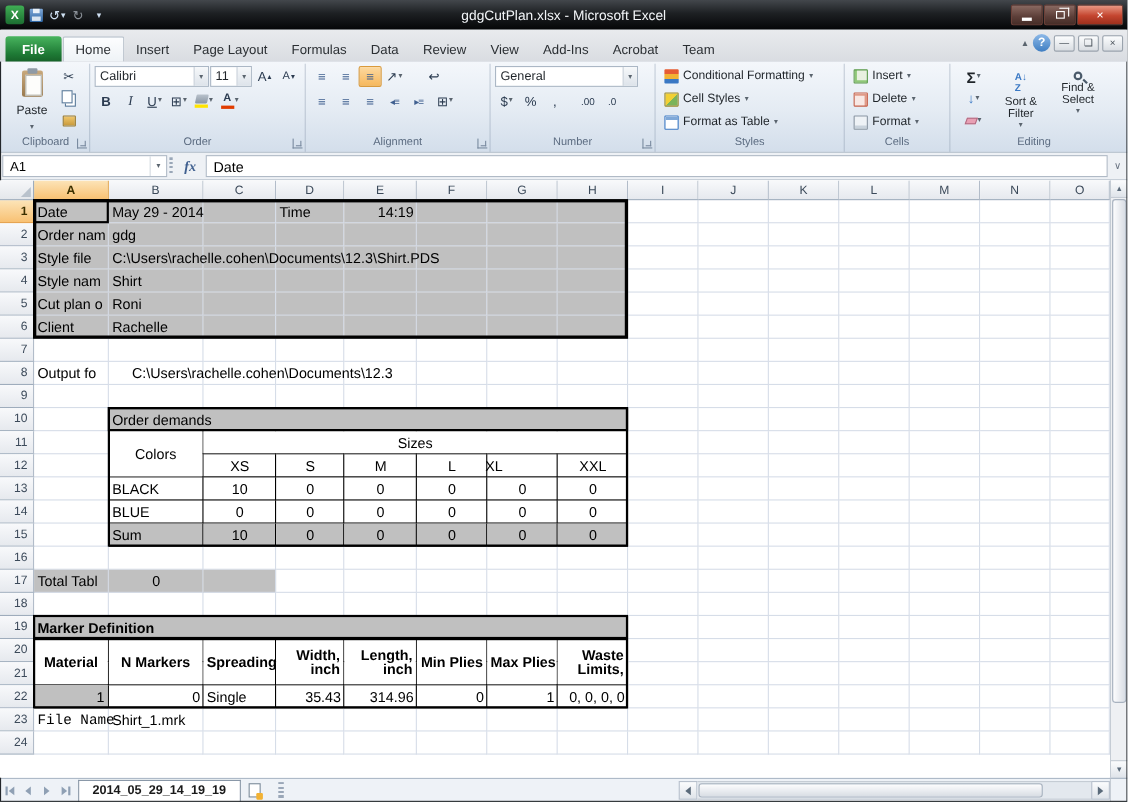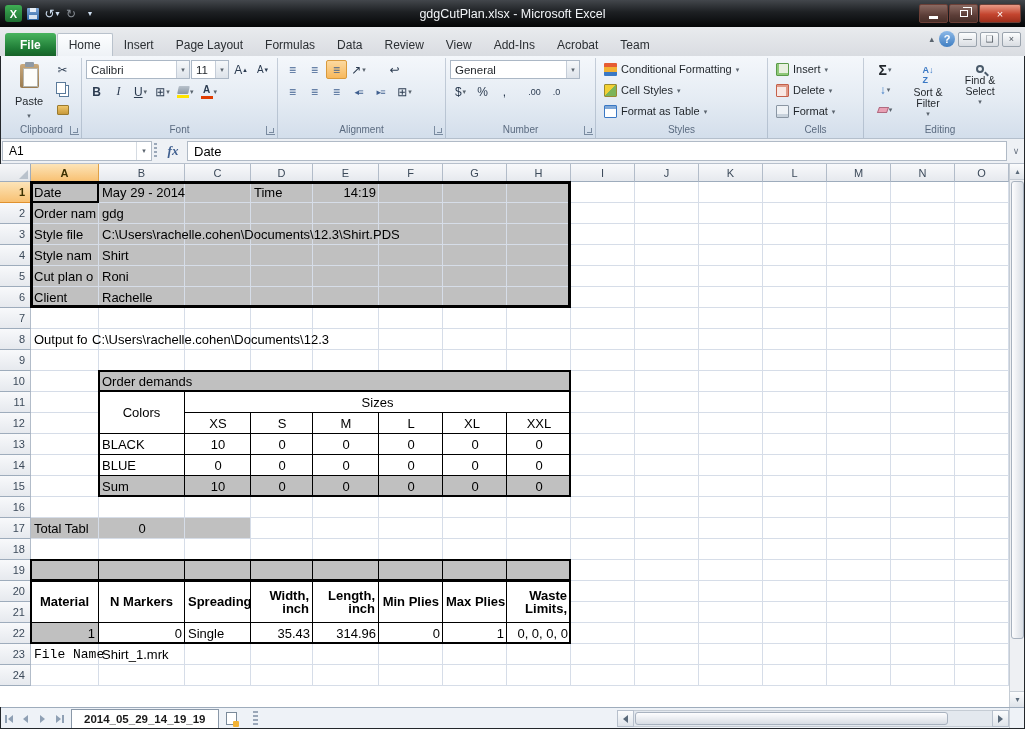--- a/index.html
+++ b/index.html
@@ -269,21 +269,21 @@
                 <span class="colorbar">
                   <span style="font-size:10px;font-weight:bold">A</span>
                   <span class="bar" style="background:#e03c00"></span>
                 </span>
                 <span class="arrow">▾</span>
               </span>
           </div>
         </div>
       </div>
       <div class="rgroup-label">
-          <span>Font</span>
+          <span>Order</span>
         </div>
       <span class="launcher"></span>
     </div>
 
     <div class="rgroup" style="width:168px">
       <div class="rgroup-body">
         <div class="rcol" style="width:100%">
           <div class="rrow">
             <span class="sbtn">
                 <span class="lns">≡</span>
@@ -875,29 +875,29 @@
         <div class="otext" style="left: 99px; top: 39px; width: 86px; height: 21px;">gdg</div>
         <div class="otext" style="left: 31px; top: 60px; width: 68px; height: 21px;">Style file</div>
         <div class="otext" style="left: 99px; top: 60px; width: 86px; height: 21px;">C:\Users\rachelle.cohen\Documents\12.3\Shirt.PDS</div>
         <div class="otext" style="left: 31px; top: 81px; width: 68px; height: 21px;">Style nam</div>
         <div class="otext" style="left: 99px; top: 81px; width: 86px; height: 21px;">Shirt</div>
         <div class="otext" style="left: 31px; top: 102px; width: 68px; height: 21px;">Cut plan o</div>
         <div class="otext" style="left: 99px; top: 102px; width: 86px; height: 21px;">Roni</div>
         <div class="otext" style="left: 31px; top: 123px; width: 68px; height: 21px;">Client</div>
         <div class="otext" style="left: 99px; top: 123px; width: 86px; height: 21px;">Rachelle</div>
         <div class="otext" style="left: 31px; top: 165px; width: 68px; height: 21px;">Output fo</div>
-        <div class="otext" style="left: 89px; top: 165px; width: 86px; height: 21px;">C:\Users\rachelle.cohen\Documents\12.3</div>
+        <div class="otext" style="left: 117px; top: 165px; width: 86px; height: 21px;">C:\Users\rachelle.cohen\Documents\12.3</div>
         <div class="otext" style="left: 99px; top: 207px; width: 471px; height: 20px; background: rgb(192, 192, 192);">Order demands</div>
         <div class="otext ac" style="left: 99px; top: 228px; width: 85px; height: 41px; background: rgb(255, 255, 255);">Colors</div>
         <div class="otext ac" style="left: 185px; top: 228px; width: 385px; height: 20px; background: rgb(255, 255, 255);">Sizes</div>
         <div class="otext ac" style="left: 185px; top: 249px; width: 66px; height: 21px;">XS</div>
         <div class="otext ac" style="left: 251px; top: 249px; width: 62px; height: 21px;">S</div>
         <div class="otext ac" style="left: 313px; top: 249px; width: 66px; height: 21px;">M</div>
         <div class="otext ac" style="left: 379px; top: 249px; width: 64px; height: 21px;">L</div>
-        <div class="otext ac" style="left: 440px; top: 249px; width: 64px; height: 21px;">XL</div>
+        <div class="otext ac" style="left: 417px; top: 249px; width: 64px; height: 21px;">XL</div>
         <div class="otext ac" style="left: 507px; top: 249px; width: 64px; height: 21px;">XXL</div>
         <div class="otext" style="left: 99px; top: 270px; width: 86px; height: 21px;">BLACK</div>
         <div class="otext ac" style="left: 185px; top: 270px; width: 66px; height: 21px;">10</div>
         <div class="otext ac" style="left: 251px; top: 270px; width: 62px; height: 21px;">0</div>
         <div class="otext ac" style="left: 313px; top: 270px; width: 66px; height: 21px;">0</div>
         <div class="otext ac" style="left: 379px; top: 270px; width: 64px; height: 21px;">0</div>
         <div class="otext ac" style="left: 443px; top: 270px; width: 64px; height: 21px;">0</div>
         <div class="otext ac" style="left: 507px; top: 270px; width: 64px; height: 21px;">0</div>
         <div class="otext" style="left: 99px; top: 291px; width: 86px; height: 21px;">BLUE</div>
         <div class="otext ac" style="left: 185px; top: 291px; width: 66px; height: 21px;">0</div>
@@ -908,20 +908,21 @@
         <div class="otext ac" style="left: 507px; top: 291px; width: 64px; height: 21px;">0</div>
         <div class="otext" style="left: 99px; top: 312px; width: 86px; height: 21px;">Sum</div>
         <div class="otext ac" style="left: 185px; top: 312px; width: 66px; height: 21px;">10</div>
         <div class="otext ac" style="left: 251px; top: 312px; width: 62px; height: 21px;">0</div>
         <div class="otext ac" style="left: 313px; top: 312px; width: 66px; height: 21px;">0</div>
         <div class="otext ac" style="left: 379px; top: 312px; width: 64px; height: 21px;">0</div>
         <div class="otext ac" style="left: 443px; top: 312px; width: 64px; height: 21px;">0</div>
         <div class="otext ac" style="left: 507px; top: 312px; width: 64px; height: 21px;">0</div>
         <div class="otext" style="left: 31px; top: 354px; width: 68px; height: 21px;">Total Tabl</div>
         <div class="otext ac" style="left: 99px; top: 354px; width: 86px; height: 21px;">0</div>
+        <div class="otext bold" style="left: 31px; top: 396px; width: 539px; height: 20px; background: rgb(192, 192, 192);">Marker Definition</div>
         <div class="otext ac bold" style="left: 31px; top: 417px; width: 67px; height: 41px; background: rgb(255, 255, 255);">Material</div>
         <div class="otext ac bold" style="left: 99px; top: 417px; width: 85px; height: 41px; background: rgb(255, 255, 255);">N Markers</div>
         <div class="otext bold" style="left: 185px; top: 417px; width: 65px; height: 41px; background: rgb(255, 255, 255);">Spreading</div>
         <div class="otext ar bold ml" style="left: 251px; top: 417px; width: 61px; height: 41px; background: rgb(255, 255, 255);">Width,
 inch</div>
         <div class="otext ar bold ml" style="left: 313px; top: 417px; width: 65px; height: 41px; background: rgb(255, 255, 255);">Length,
 inch</div>
         <div class="otext ar bold" style="left: 379px; top: 417px; width: 63px; height: 41px; background: rgb(255, 255, 255);">Min Plies</div>
         <div class="otext bold" style="left: 443px; top: 417px; width: 63px; height: 41px; background: rgb(255, 255, 255);">Max Plies</div>
         <div class="otext ar bold ml" style="left: 507px; top: 417px; width: 63px; height: 41px; background: rgb(255, 255, 255);">Waste

